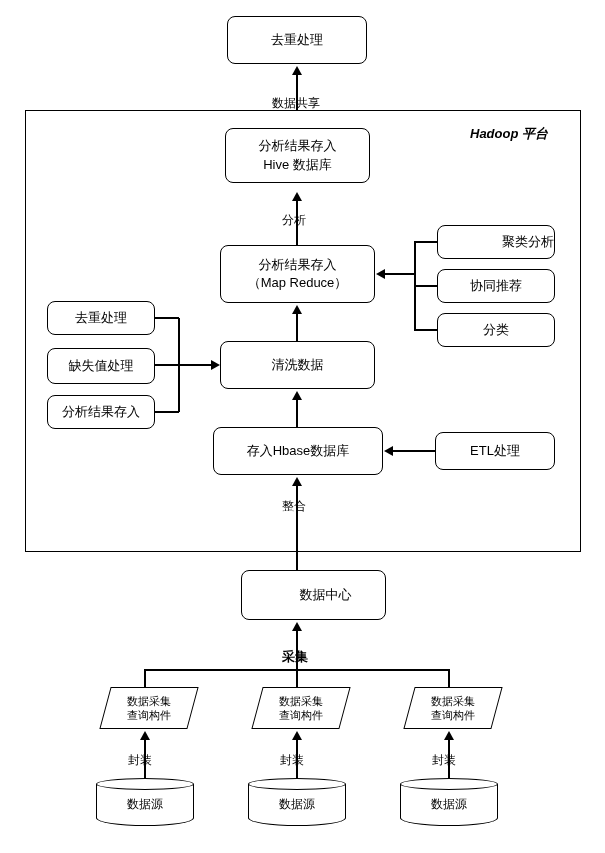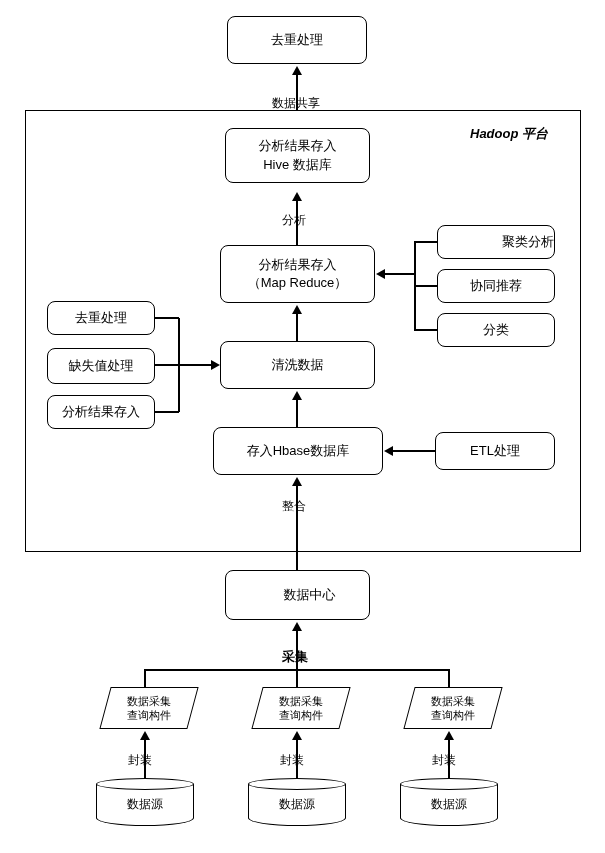--- a/index.html
+++ b/index.html
@@ -96,21 +96,21 @@
 
 <div class="arrow-line" style="left:384px; top:273px; width:31px; height:2px;"></div>
 <div class="arrow-head-left" style="left:376px; top:269px;"></div>
 
 <div class="box" style="left:435px; top:432px; width:120px; height:38px;">
     <span>ETL处理</span>
   </div>
 <div class="arrow-line" style="left:392px; top:450px; width:43px; height:2px;"></div>
 <div class="arrow-head-left" style="left:384px; top:446px;"></div>
 
-<div class="box" style="left:225px; top:570px; width:145px; height:50px;padding-left:24px;">
+<div class="box" style="left:241px; top:570px; width:145px; height:50px;padding-left:24px;">
     <span>数据中心</span>
   </div>
 
 <div class="arrow-line" style="left:296px; top:532px; width:2px; height:38px;"></div>
 
 <div class="arrow-line" style="left:296px; top:629px; width:2px; height:40px;"></div>
 <div class="arrow-head-up" style="left:292px; top:622px;"></div>
 <div class="label bold" style="left:282px; top:648px; font-size:13px;">采集</div>
 
 <div class="arrow-line" style="left:145px; top:669px; width:305px; height:2px;"></div>

